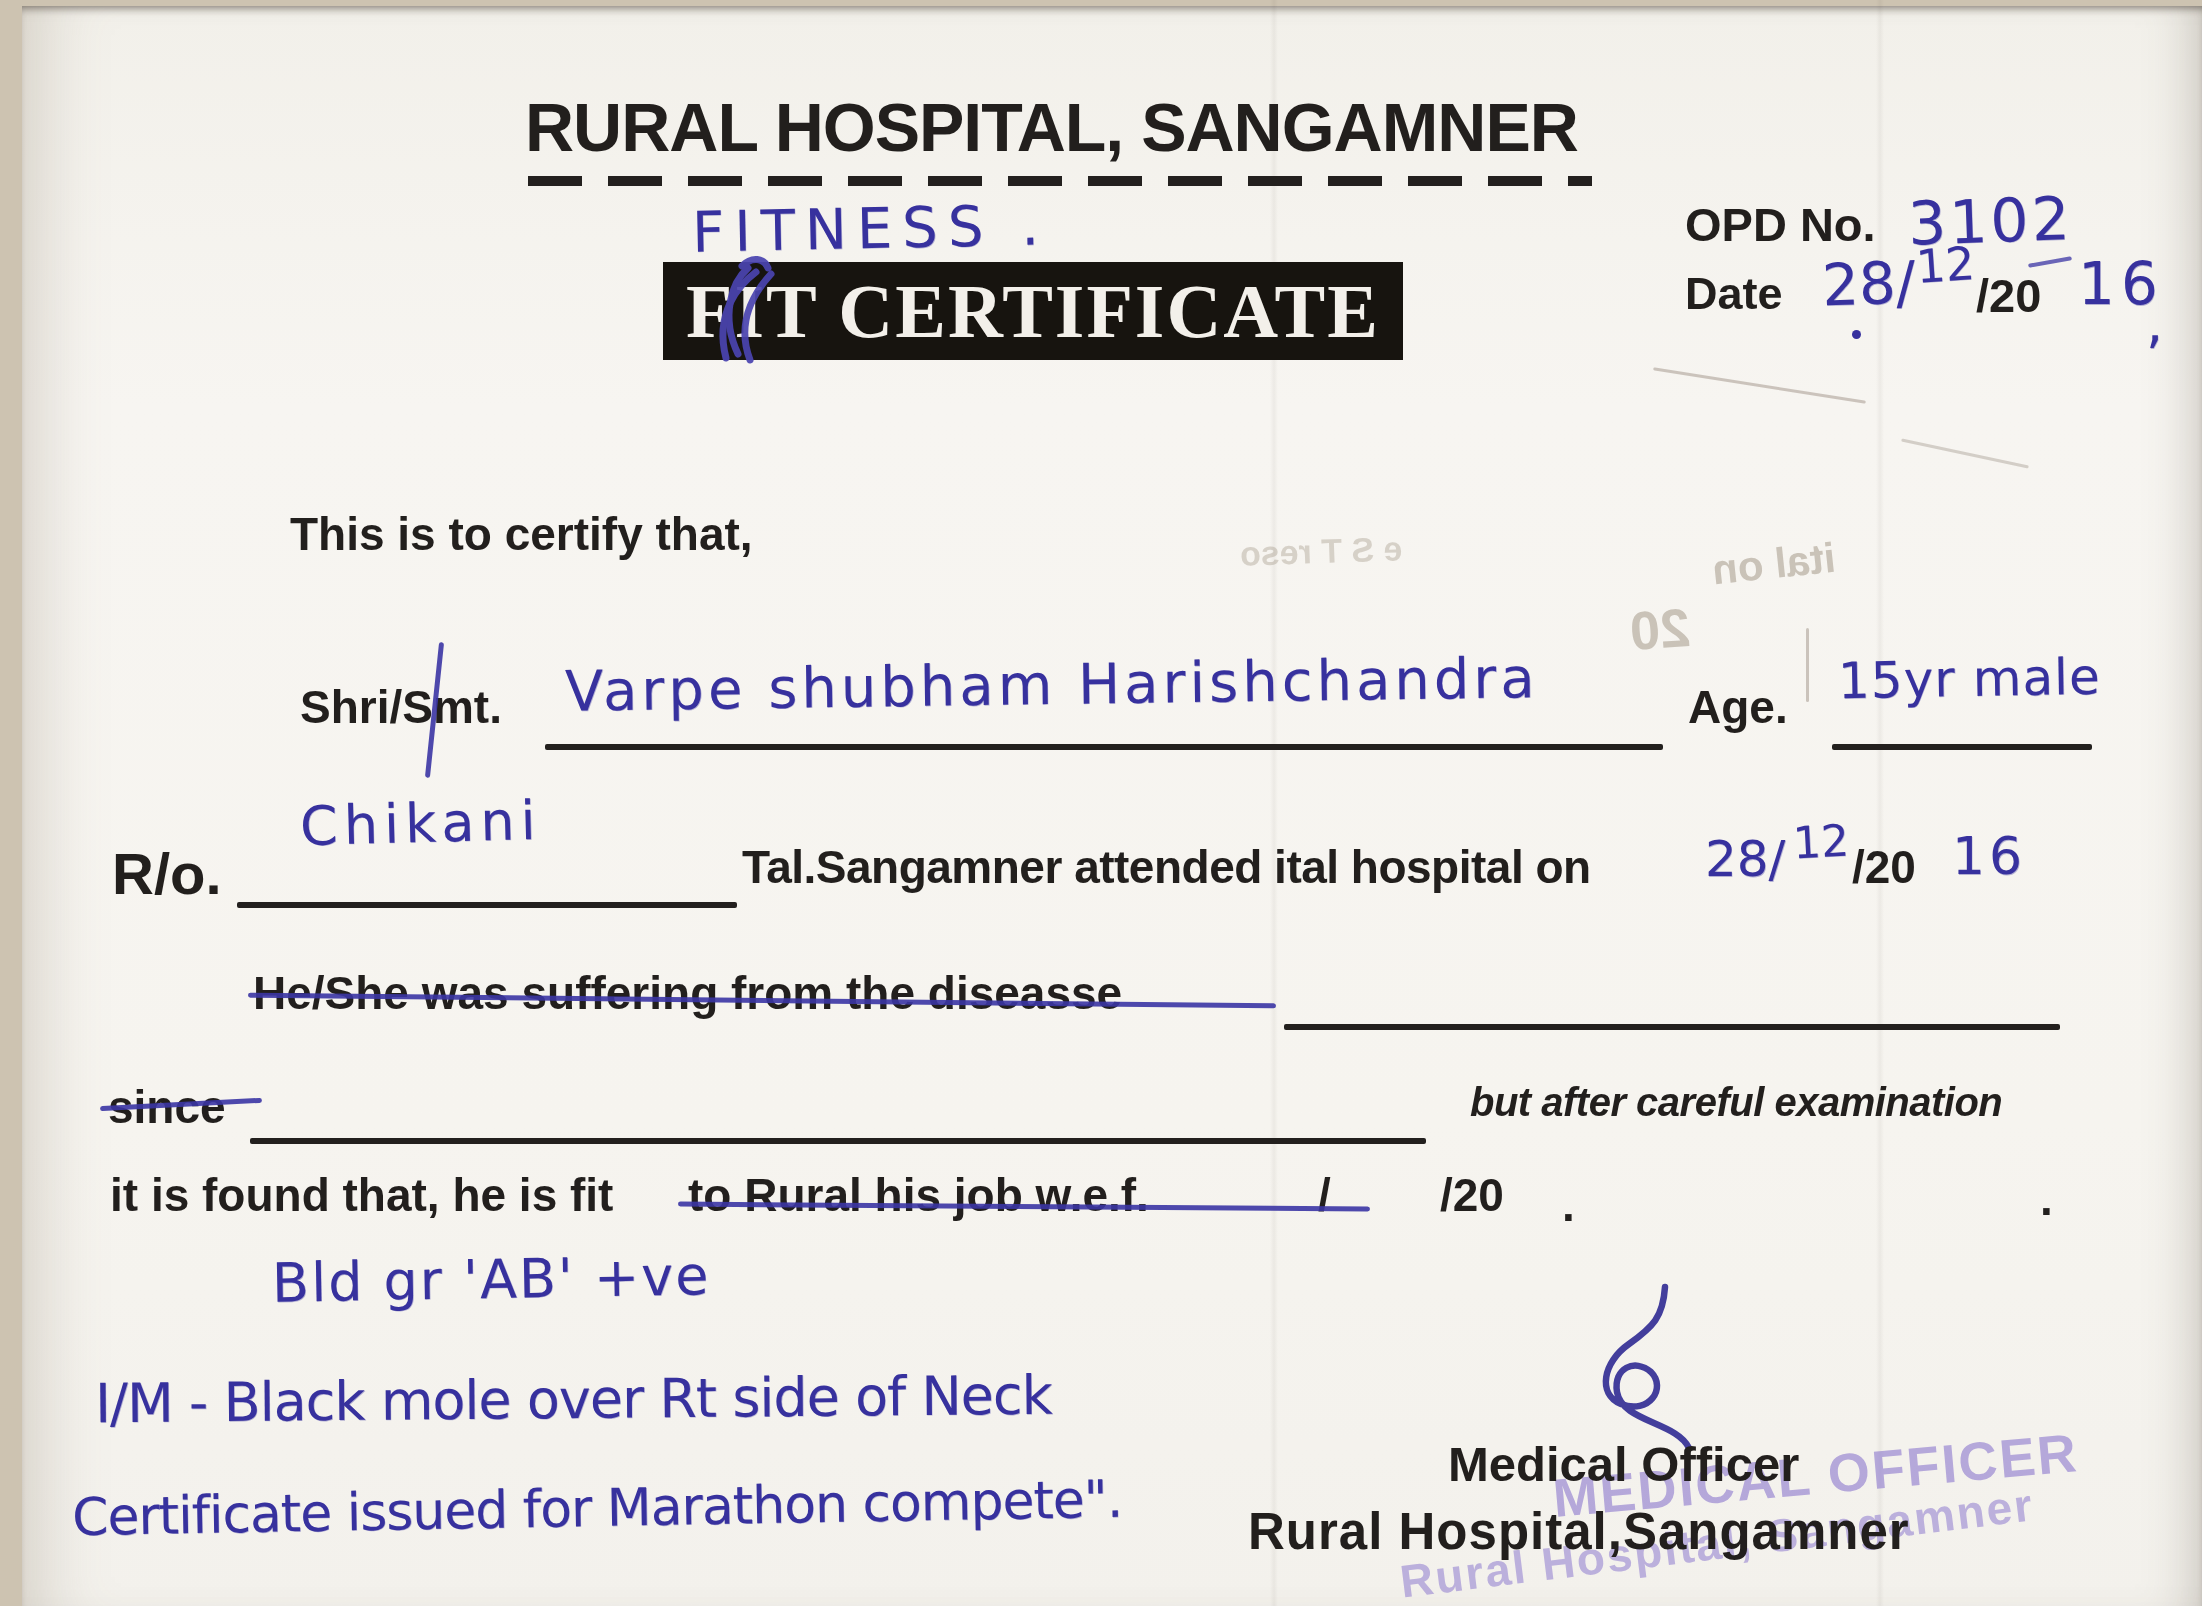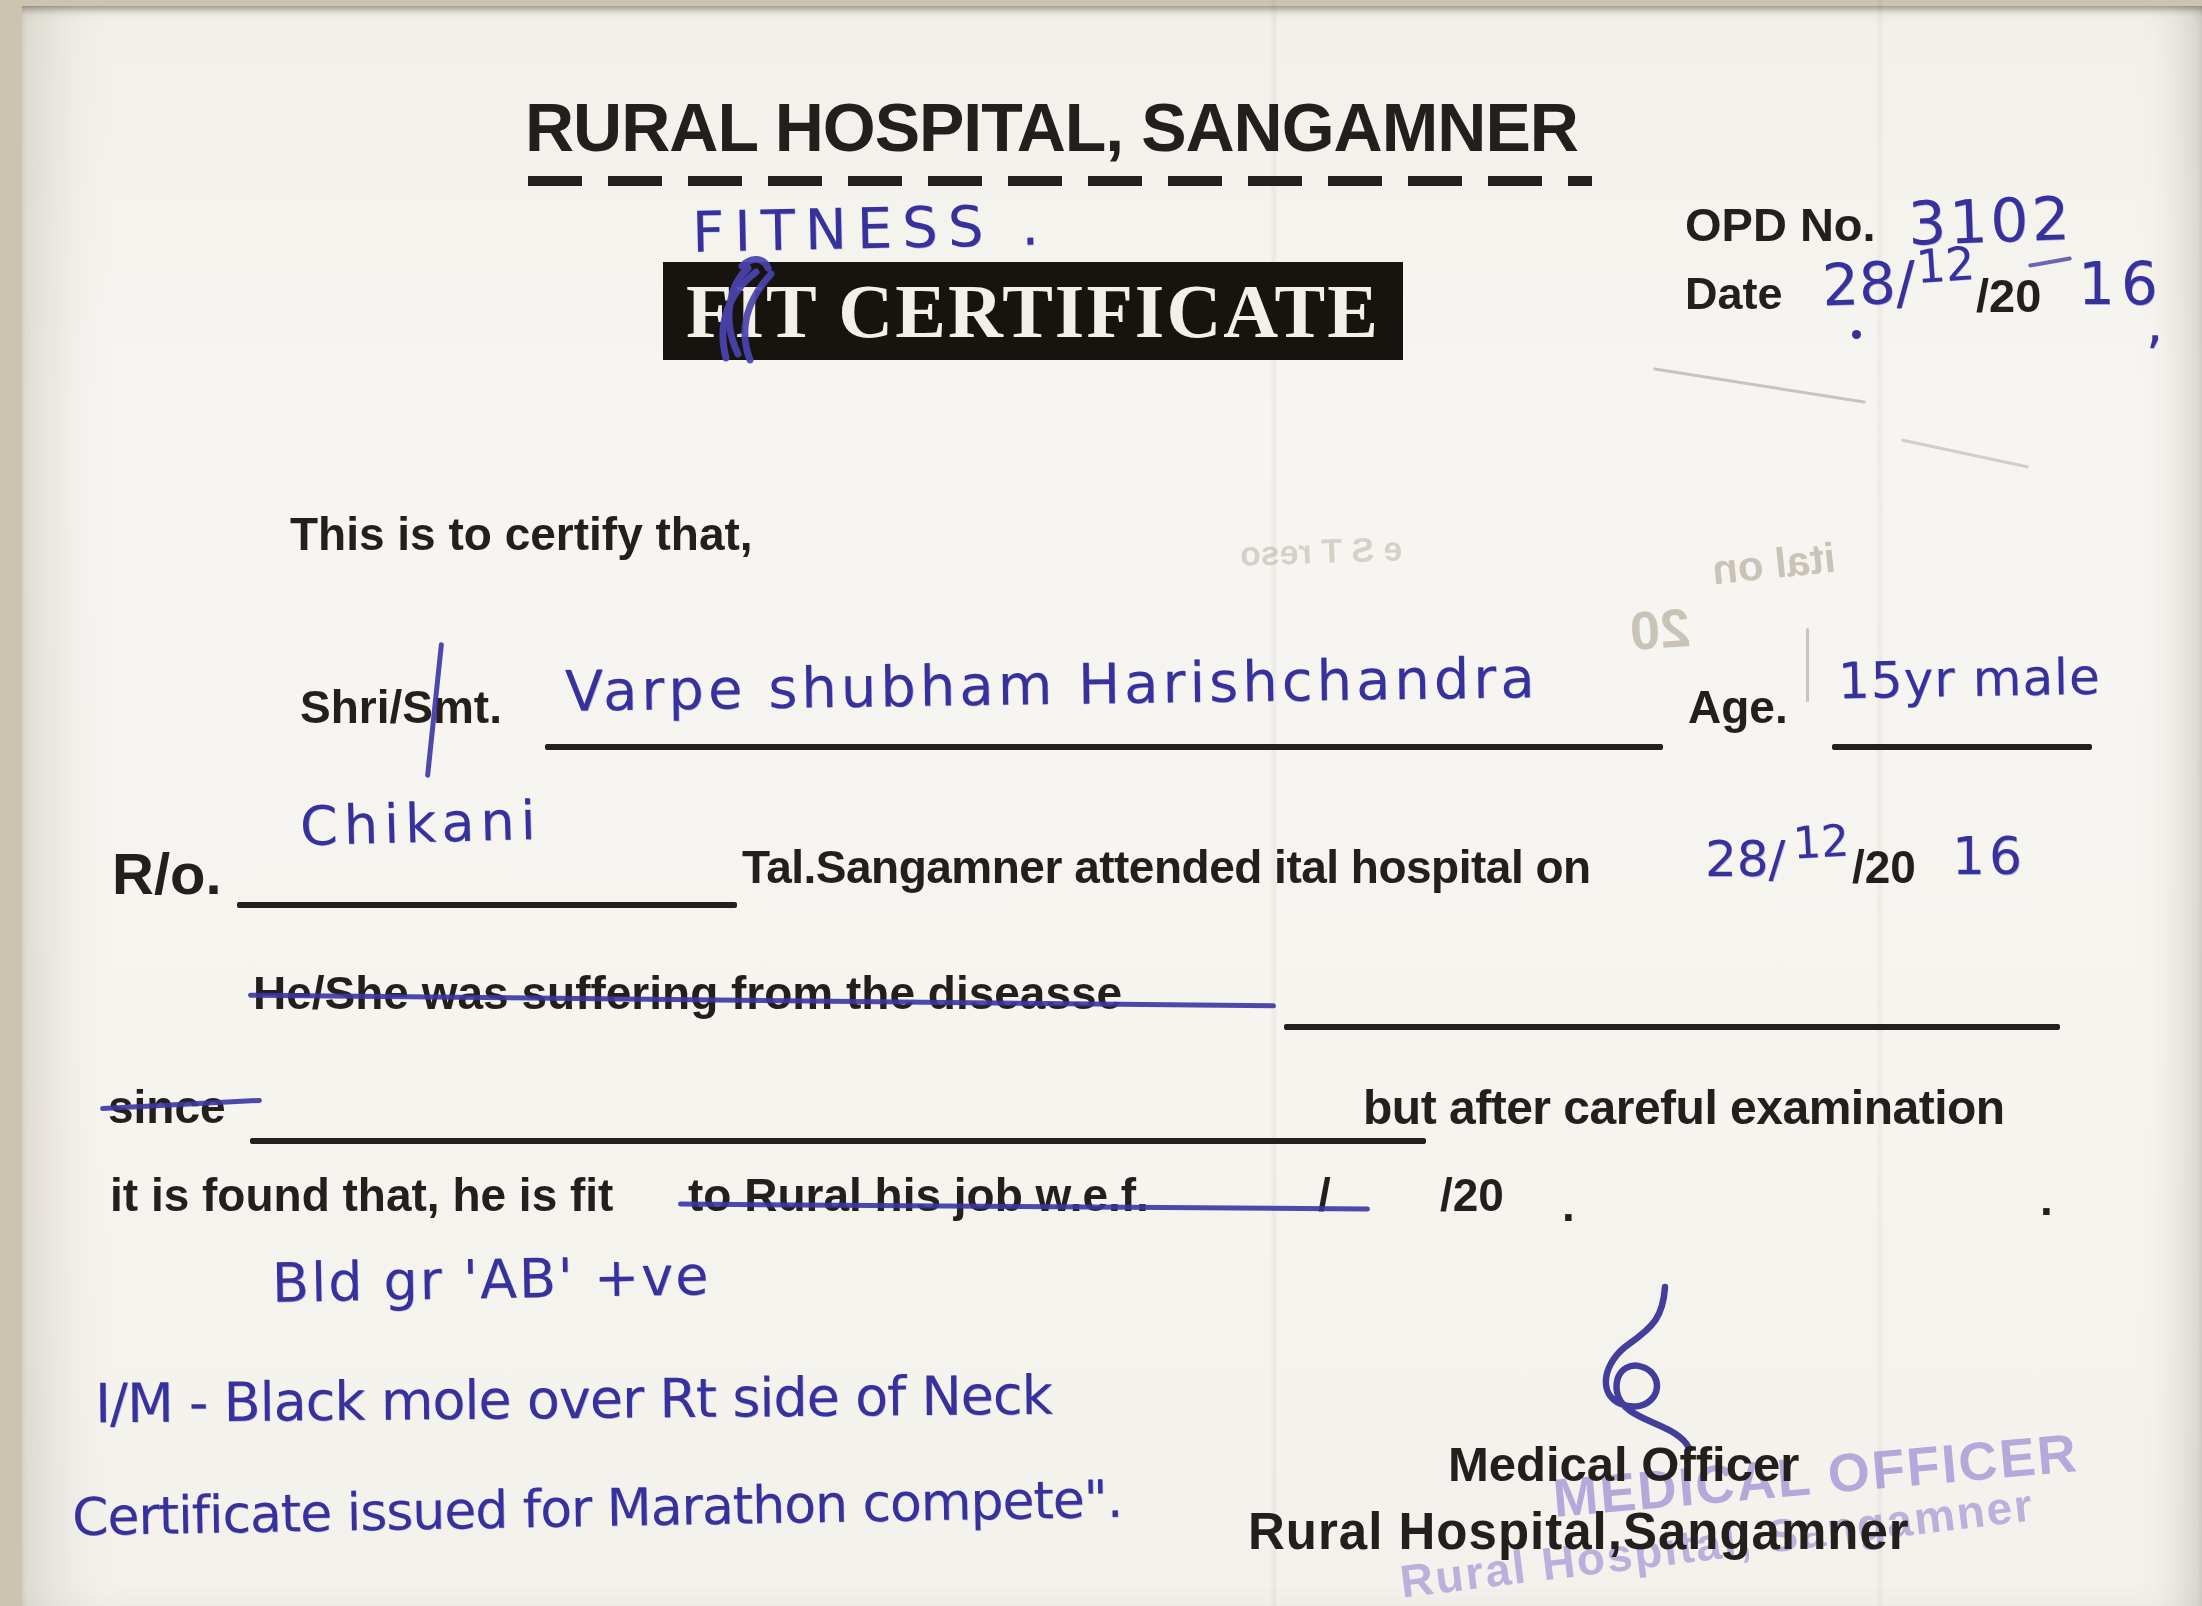--- a/index.html
+++ b/index.html
@@ -104,21 +104,21 @@
 <div class="abs print" style="left:1852px;top:840px;font-size:46px;">/20</div>
 <div class="abs hw" style="left:1952px;top:826px;font-size:52px;letter-spacing:4px;">16</div>
 
 <div class="abs print" style="left:253px;top:966px;font-size:46px;">He/She was suffering from the diseasse</div>
 <div class="strike" style="left:248px;top:998px;width:1028px;transform:rotate(0.6deg);"></div>
 <div class="uline" style="left:1284px;top:1024px;width:776px;"></div>
 
 <div class="abs print" style="left:108px;top:1080px;font-size:46px;">since</div>
 <div class="strike" style="left:100px;top:1102px;width:162px;transform:rotate(-3deg);"></div>
 <div class="uline" style="left:250px;top:1138px;width:1176px;"></div>
-<div class="abs print" style="left:1363px;top:1080px;font-size:48px;letter-spacing:-0.5px;">but after careful examination</div>
+<div class="abs print" style="left:1470px;top:1080px;font-size:40px;letter-spacing:-0.5px;font-style:italic;">but after careful examination</div>
 
 <div class="abs print" style="left:110px;top:1168px;font-size:46px;">it is found that, he is fit</div>
 <div class="abs print" style="left:688px;top:1168px;font-size:46px;">to Rural his job w.e.f.</div>
 <div class="abs print" style="left:1318px;top:1168px;font-size:46px;">/</div>
 <div class="abs print" style="left:1440px;top:1168px;font-size:46px;">/20</div>
 <div class="abs print" style="left:1562px;top:1178px;font-size:46px;">.</div>
 <div class="abs print" style="left:2040px;top:1172px;font-size:46px;">.</div>
 <div class="strike" style="left:678px;top:1204px;width:692px;transform:rotate(0.4deg);"></div>
 
 <div class="abs hw" style="left:272px;top:1248px;font-size:54px;letter-spacing:2px;transform:rotate(-1deg);">Bld gr 'AB' +ve</div>

